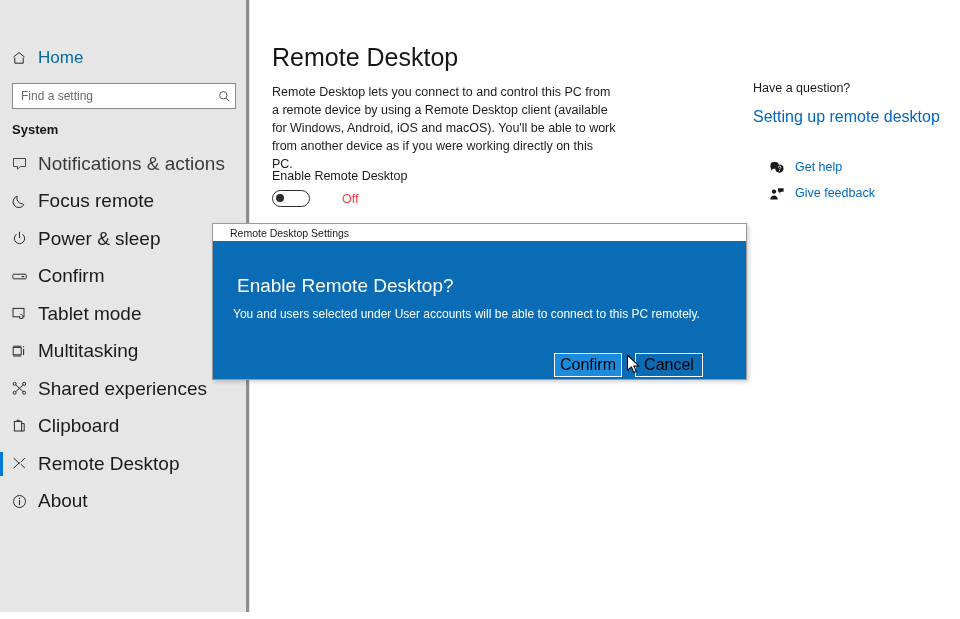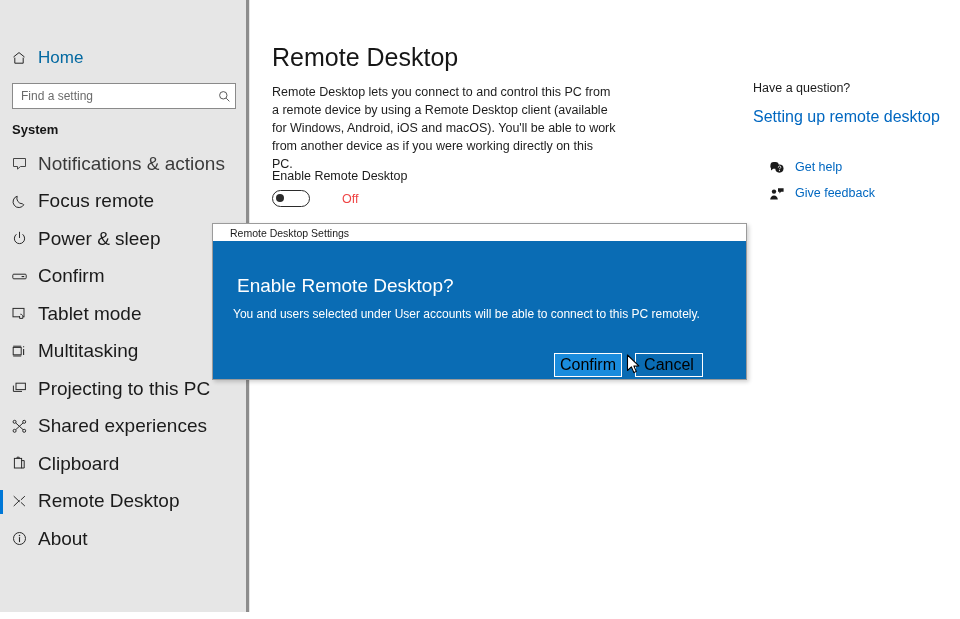--- a/index.html
+++ b/index.html
@@ -332,30 +332,20 @@
         <span class="ic">
           <svg width="17" height="17" viewBox="0 0 17 17" fill="none">
             <rect x="2.2" y="4.4" width="8" height="7.4" stroke="#2b2b2b" stroke-width="1"></rect>
             <path d="M2.2 3.2h8M2.2 13h8" stroke="#2b2b2b" stroke-width="1"></path>
             <path d="M12.6 3.2v1M12.6 6v6" stroke="#2b2b2b" stroke-width="1.1"></path>
           </svg>
         </span>
         <span class="lb">Multitasking</span>
       </div>
 
-      <div class="nav-item">
-
-        <span class="ic">
-          <svg width="17" height="17" viewBox="0 0 17 17" fill="none">
-            <rect x="5" y="3.2" width="9.4" height="6.4" stroke="#2b2b2b" stroke-width="1"></rect>
-            <path d="M11 11.4H2.4V5.6" stroke="#2b2b2b" stroke-width="1"></path>
-          </svg>
-        </span>
-        <span class="lb">Projecting to this PC</span>
-      </div>
 
       <div class="nav-item">
 
         <span class="ic">
           <svg width="17" height="17" viewBox="0 0 17 17" fill="none">
             <circle cx="3.6" cy="3.8" r="1.5" stroke="#2b2b2b" stroke-width="1"></circle>
             <circle cx="13.2" cy="3.8" r="1.5" stroke="#2b2b2b" stroke-width="1"></circle>
             <circle cx="3.6" cy="12.8" r="1.5" stroke="#2b2b2b" stroke-width="1"></circle>
             <circle cx="13.2" cy="12.8" r="1.5" stroke="#2b2b2b" stroke-width="1"></circle>
             <path d="M4.8 5l7.2 6.6M12 5L4.8 11.6" stroke="#2b2b2b" stroke-width="1"></path>

